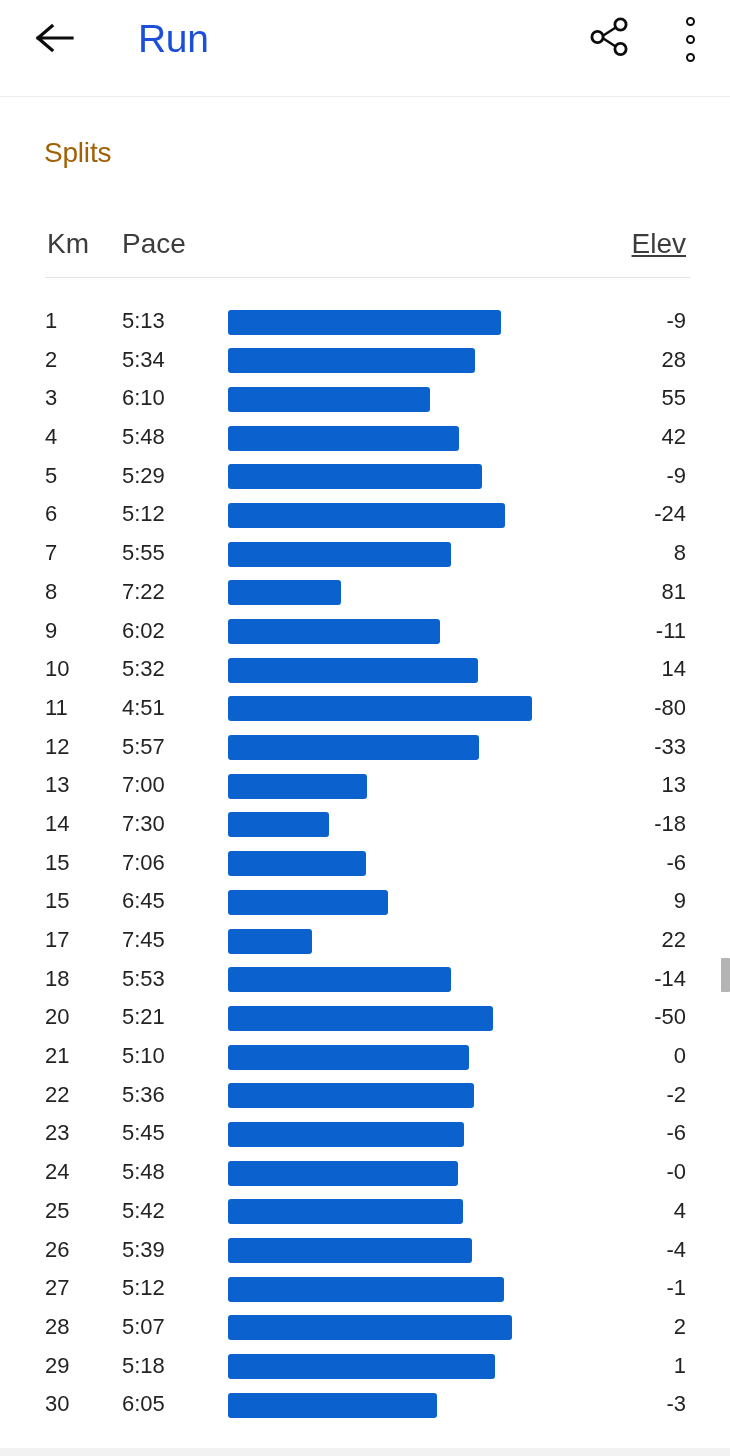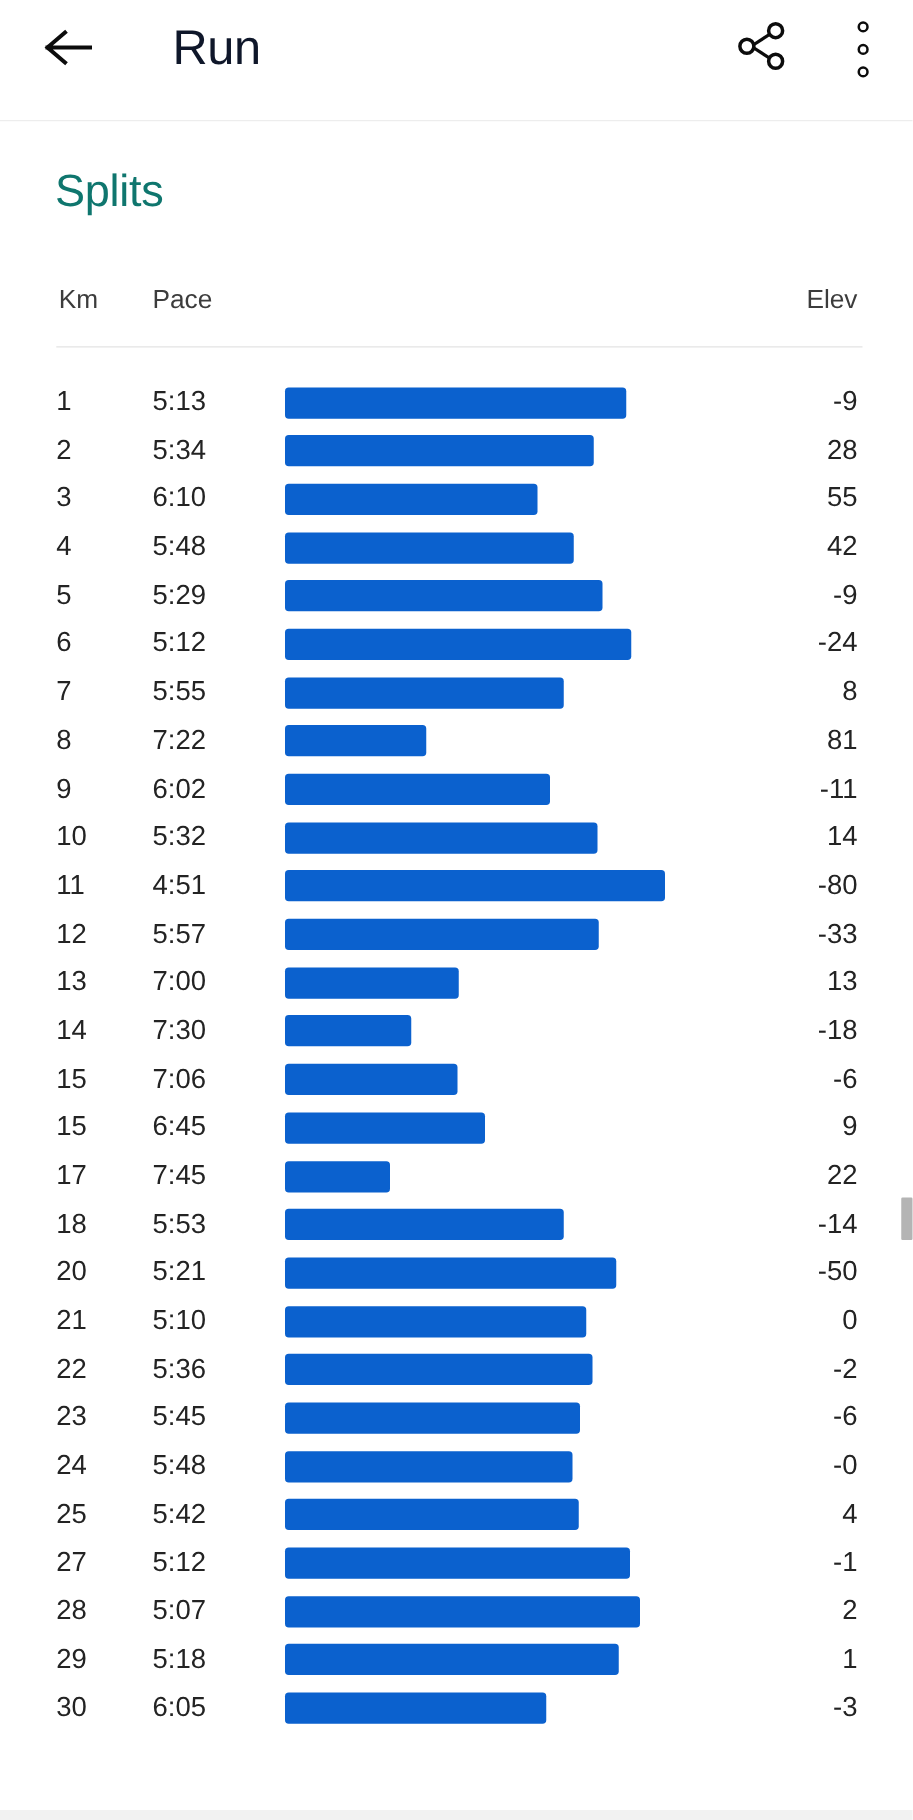--- a/index.html
+++ b/index.html
@@ -34,21 +34,21 @@
     align-items: center;
     justify-content: center;
   }
   .appbar-title {
     position: absolute;
     left: 138px;
     top: 8px;
     font-size: 39px;
     font-weight: 500;
     letter-spacing: -0.3px;
-    color: #0f172a;
+    color: #1d4ed8;
     line-height: 62px;
   }
   .share-btn {
     position: absolute;
     left: 580px;
     top: 10px;
     width: 58px;
     height: 58px;
     display: flex;
     align-items: center;
@@ -73,48 +73,48 @@
     border-radius: 50%;
     box-sizing: border-box;
     background: #fff;
   }
 
   
   .section-title {
     position: absolute;
     left: 44px;
     top: 127px;
-    font-size: 36px;
+    font-size: 28px;
     font-weight: 500;
     letter-spacing: -0.2px;
-    color: #0f766e;
+    color: #a16207;
     line-height: 52px;
   }
 
   
   .splits-table {
     position: absolute;
     left: 0;
     top: 218px;
     width: 730px;
   }
   .col-head-row {
     position: relative;
     height: 59px;
   }
   .th {
     position: absolute;
-    font-size: 21px;
+    font-size: 28px;
     color: #3c3c3c;
     font-weight: 400;
     top: 10px;
   }
   .th-km   { left: 47px; }
   .th-pace { left: 122px; }
-  .th-elev { right: 44px; }
+  .th-elev { right: 44px; text-decoration: underline; }
 
   .divider {
     position: absolute;
     left: 45px;
     top: 59px;
     width: 645px;
     height: 1px;
     background: #e4e4e4;
   }
 
@@ -354,20 +354,26 @@
         <div class="bar" style="width: 230px; background: rgb(11, 97, 206);"></div>
         <div class="cell cell-elev">-0</div>
       </div>
       <div class="row">
         <div class="cell cell-km">25</div>
         <div class="cell cell-pace">5:42</div>
         <div class="bar" style="width: 235px; background: rgb(11, 97, 206);"></div>
         <div class="cell cell-elev">4</div>
       </div>
       <div class="row">
+        <div class="cell cell-km">26</div>
+        <div class="cell cell-pace">5:39</div>
+        <div class="bar" style="width: 244px; background: rgb(11, 97, 206);"></div>
+        <div class="cell cell-elev">-4</div>
+      </div>
+      <div class="row">
         <div class="cell cell-km">27</div>
         <div class="cell cell-pace">5:12</div>
         <div class="bar" style="width: 276px; background: rgb(11, 97, 206);"></div>
         <div class="cell cell-elev">-1</div>
       </div>
       <div class="row">
         <div class="cell cell-km">28</div>
         <div class="cell cell-pace">5:07</div>
         <div class="bar" style="width: 284px; background: rgb(11, 97, 206);"></div>
         <div class="cell cell-elev">2</div>

